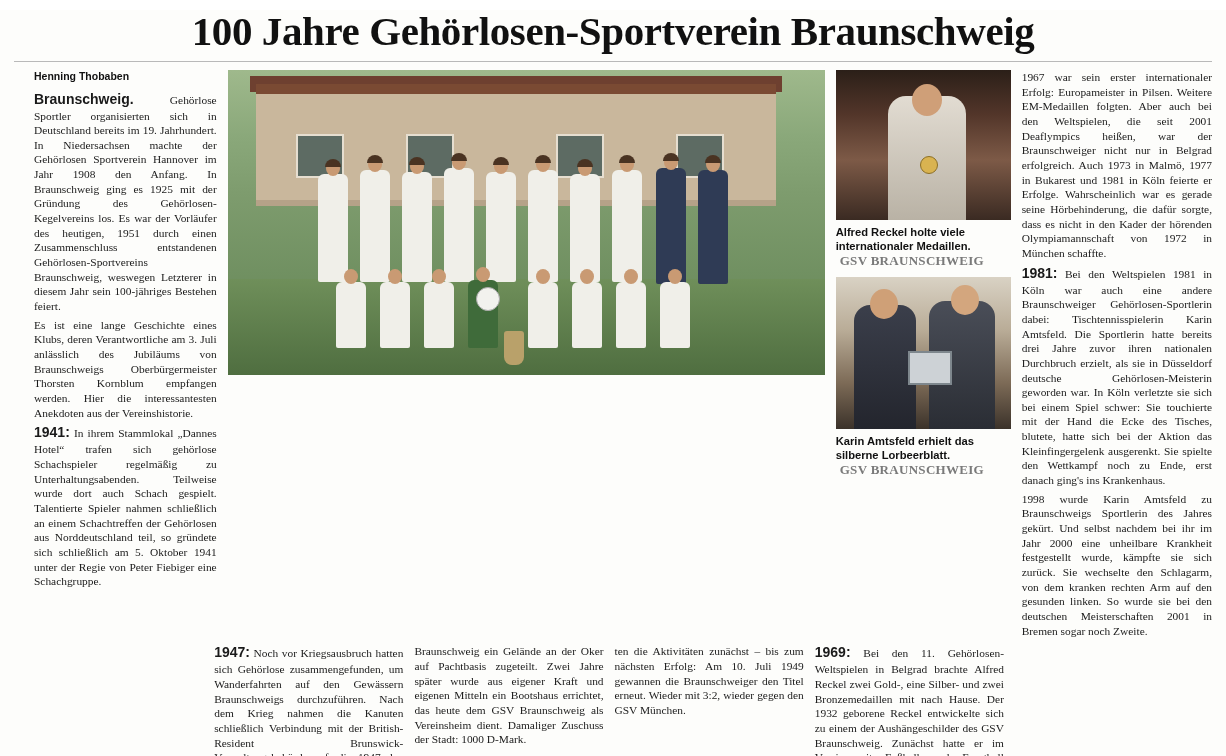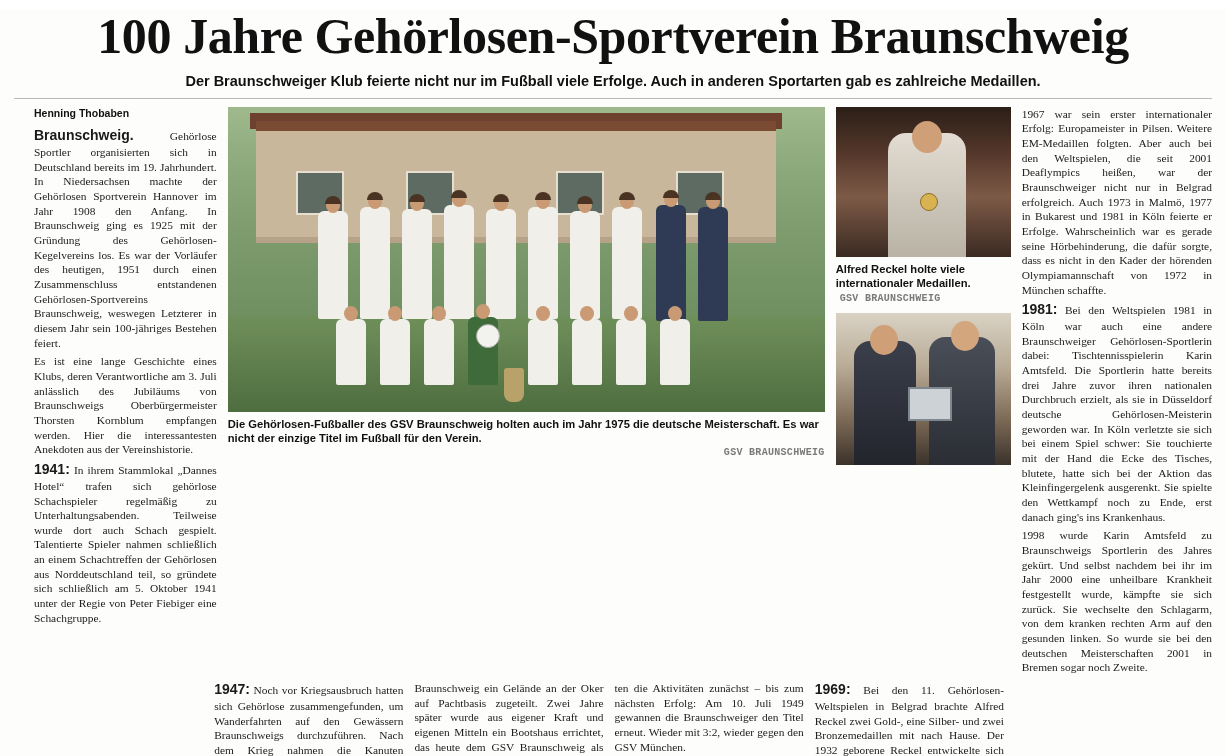--- a/index.html
+++ b/index.html
@@ -19,21 +19,21 @@
     width: 1226px;
     height: 756px;
     background: #fdfdfb;
     padding: 0;
     box-sizing: border-box;
   }
   .headline {
     text-align: center;
     font-family: "Liberation Serif", serif;
     font-weight: bold;
-    font-size: 50px;
+    font-size: 41px;
     letter-spacing: -0.4px;
     line-height: 1.05;
     margin: 10px 18px 0 18px;
     color: #111;
   }
   .subhead {
     text-align: center;
     font-family: "Liberation Sans", sans-serif;
     font-weight: bold;
     font-size: 14.5px;
@@ -96,22 +96,22 @@
   }
   .cap {
     font-family: "Liberation Sans", sans-serif;
     font-weight: bold;
     font-size: 11.2px;
     line-height: 1.25;
     margin-top: 5px;
     color: #111;
   }
   .credit {
-    font-family: Liberation Mono, monospace;
-    font-size: 10px;
+    font-family: Liberation Serif, serif;
+    font-size: 13px;
     color: #7a7a7a;
     letter-spacing: 0.3px;
     display: inline-block;
     margin-left: 4px;
   }
   .credit-right {
     text-align: right;
     display: block;
     margin-top: 2px;
   }
@@ -271,21 +271,20 @@
     border: 2px solid #7e878d;
   }
   .spacer-8 { height: 8px; }
 </style>
 </head>
 <body>
 
 <div class="page">
 
   <h1 class="headline">100 Jahre Gehörlosen-Sportverein Braunschweig</h1>
-  <div class="subhead">Der Braunschweiger Klub feierte nicht nur im Fußball viele Erfolge. Auch in anderen Sportarten gab es zahlreiche Medaillen.</div>
   <div class="rule-top"></div>
 
   <div class="content">
 
     <div class="col c1">
       <div class="byline">Henning Thobaben</div>
       <p><span class="lead-in">Braunschweig.</span><span> Gehörlose Sportler organisierten sich in Deutschland bereits im 19. Jahrhundert. In Niedersachsen machte der Gehörlosen Sportverein Hannover im Jahr 1908 den Anfang. In Braunschweig ging es 1925 mit der Gründung des Gehörlosen-Kegelvereins los. Es war der Vorläufer des heutigen, 1951 durch einen Zusammenschluss entstandenen Gehörlosen-Sportvereins Braunschweig, weswegen Letzterer in diesem Jahr sein 100-jähriges Bestehen feiert.</span></p>
       <p>Es ist eine lange Geschichte eines Klubs, deren Verantwortliche am 3. Juli anlässlich des Jubiläums von Braunschweigs Oberbürgermeister Thorsten Kornblum empfangen werden. Hier die interessantesten Anekdoten aus der Vereinshistorie.</p>
       <p><span class="lead-in">1941:</span><span> In ihrem Stammlokal „Dannes Hotel“ trafen sich gehörlose Schachspieler regelmäßig zu Unterhaltungsabenden. Teilweise wurde dort auch Schach gespielt. Talentierte Spieler nahmen schließlich an einem Schachtreffen der Gehörlosen aus Norddeutschland teil, so gründete sich schließlich am 5. Oktober 1941 unter der Regie von Peter Fiebiger eine Schachgruppe.</span></p>
     </div>
@@ -366,24 +365,20 @@
           <div class="person p-white" style="left:388px; top:212px; height:66px;">
               <span class="head"></span>
             </div>
           <div class="person p-white" style="left:432px; top:212px; height:66px;">
               <span class="head"></span>
             </div>
         </div>
 
         <div class="ball"></div>
         <div class="trophy"></div>
-      </div>
-      <div class="cap">
-        <span>Die Gehörlosen-Fußballer des GSV Braunschweig holten auch im Jahr 1975 die deutsche Meisterschaft. Es war nicht der einzige Titel im Fußball für den Verein.</span>
-        <span class="credit credit-right">GSV BRAUNSCHWEIG</span>
       </div>
     </div>
 
     <div class="c-right1">
       <div class="photo photo-small-1">
         <div class="sp1-figure"></div>
         <div class="sp1-head"></div>
         <div class="sp1-medal"></div>
       </div>
       <div class="cap">
@@ -391,20 +386,24 @@
         <span class="credit">GSV BRAUNSCHWEIG</span>
       </div>
       <div class="spacer-8"></div>
       <div class="photo photo-small-2">
         <div class="sp2-left"></div>
         <div class="sp2-right"></div>
         <div class="sp2-head-l"></div>
         <div class="sp2-head-r"></div>
         <div class="sp2-plate"></div>
       </div>
+      <div class="cap">
+        <span>Karin Amtsfeld erhielt das silberne Lorbeerblatt.</span>
+        <span class="credit">GSV BRAUNSCHWEIG</span>
+      </div>
     </div>
 
     <div class="col c-right2">
       <p>1967 war sein erster internationaler Erfolg: Europameister in Pilsen. Weitere EM-Medaillen folgten. Aber auch bei den Weltspielen, die seit 2001 Deaflympics heißen, war der Braunschweiger nicht nur in Belgrad erfolgreich. Auch 1973 in Malmö, 1977 in Bukarest und 1981 in Köln feierte er Erfolge. Wahrscheinlich war es gerade seine Hörbehinderung, die dafür sorgte, dass es nicht in den Kader der hörenden Olympiamannschaft von 1972 in München schaffte.</p>
       <p><span class="lead-in">1981:</span><span> Bei den Weltspielen 1981 in Köln war auch eine andere Braunschweiger Gehörlosen-Sportlerin dabei: Tischtennisspielerin Karin Amtsfeld. Die Sportlerin hatte bereits drei Jahre zuvor ihren nationalen Durchbruch erzielt, als sie in Düsseldorf deutsche Gehörlosen-Meisterin geworden war. In Köln verletzte sie sich bei einem Spiel schwer: Sie touchierte mit der Hand die Ecke des Tisches, blutete, hatte sich bei der Aktion das Kleinfingergelenk ausgerenkt. Sie spielte den Wettkampf noch zu Ende, erst danach ging's ins Krankenhaus.</span></p>
       <p>1998 wurde Karin Amtsfeld zu Braunschweigs Sportlerin des Jahres gekürt. Und selbst nachdem bei ihr im Jahr 2000 eine unheilbare Krankheit festgestellt wurde, kämpfte sie sich zurück. Sie wechselte den Schlagarm, von dem kranken rechten Arm auf den gesunden linken. So wurde sie bei den deutschen Meisterschaften 2001 in Bremen sogar noch Zweite.</p>
     </div>
   </div>
 
   <div class="lower">

